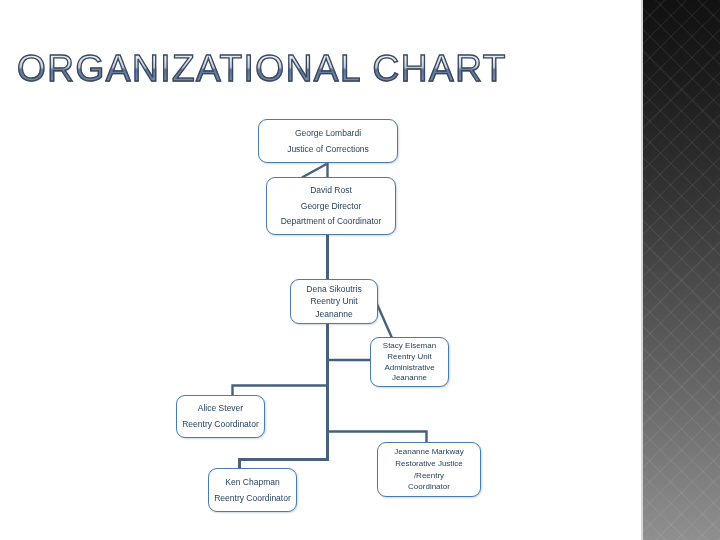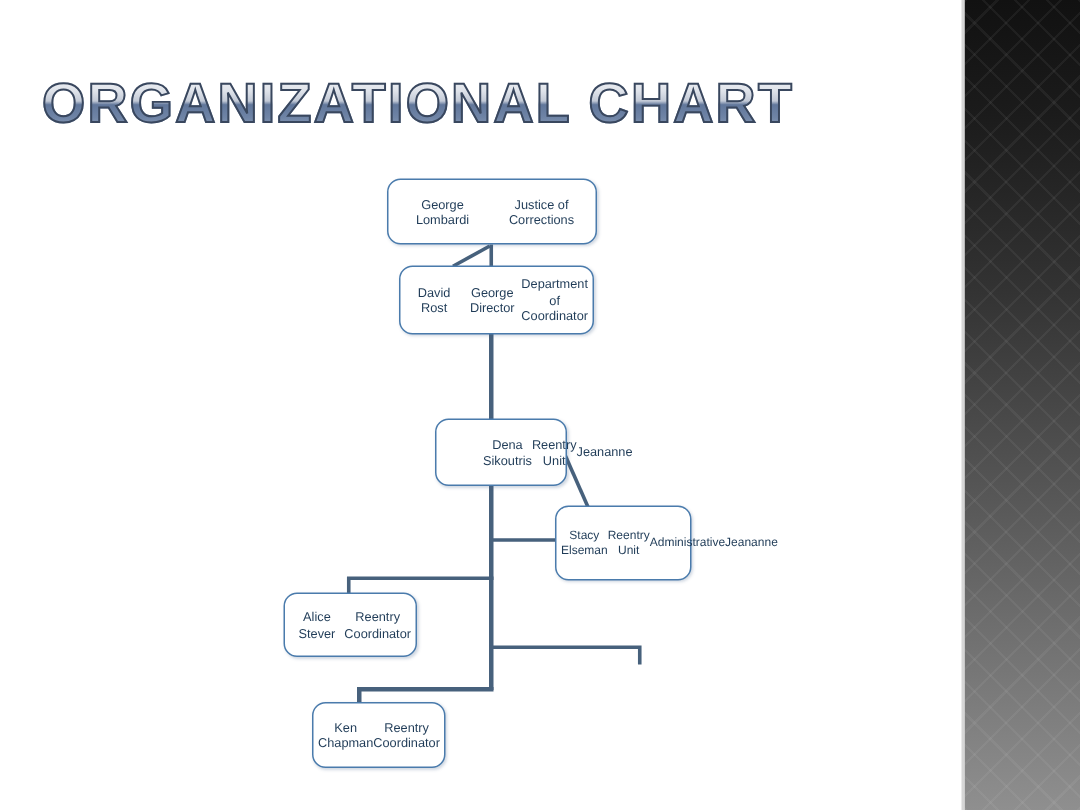--- a/index.html
+++ b/index.html
@@ -14,41 +14,41 @@
     position:relative;
     width:720px;height:540px;
     background:#ffffff;
     overflow:hidden;
     font-family:"Liberation Sans",sans-serif;
   }
   .slide{
     position:absolute;left:0;top:0;width:641px;height:540px;background:#ffffff;
   }
   .title{
-    position:absolute;left:28px;top:48px;
-    font-size:37px;font-weight:bold;letter-spacing:1.5px;
+    position:absolute;left:17px;top:48px;
+    font-size:37px;font-weight:normal;letter-spacing:1.5px;
     white-space:nowrap;
     background:linear-gradient(180deg,#f4f5f8 0%,#dfe3ea 30%,#c3cad7 46%,#61779b 52%,#6f84a6 72%,#9aa9c0 100%);
     -webkit-background-clip:text;background-clip:text;
     color:transparent;
     -webkit-text-stroke:1.3px var(--title-outline);
   }
   .connectors{
     position:absolute;left:0;top:0;width:641px;height:540px;
     pointer-events:none;
   }
   .conn{stroke:var(--connector);stroke-width:2.4;fill:none;}
   .conn.thick{stroke-width:3;}
   .node{
     position:absolute;
     background:#ffffff;
     border:1.6px solid var(--box-border);
     border-radius:9px;
     box-shadow:1px 1px 2px rgba(70,100,140,0.25);
-    display:flex;flex-direction:row;justify-content:space-evenly;align-items:center;
+    display:flex;flex-direction:column;justify-content:space-evenly;align-items:center;
     text-align:center;
     font-size:8.5px;line-height:1.22;
     color:var(--node-text);
     padding:2px 3px;
   }
   .node span{display:block;width:100%;}
   .sidebar{
     position:absolute;top:0;right:0;width:79px;height:540px;
     border-left:2px solid #d6d6d6;
     background-image:
@@ -74,44 +74,50 @@
     <path class="conn" d="M232.5,396 V385.5 H329"></path>
     <path class="conn" d="M326,431.5 H426.5 V443"></path>
     <path class="conn thick" d="M239.5,469 V459.5 H329"></path>
   </svg>
 
   <div class="node" style="left:258px;top:119px;width:140px;height:44px;">
     <span>George Lombardi</span>
     <span>Justice of Corrections</span>
   </div>
 
-  <div class="node" style="left:266px;top:177px;width:130px;height:46px;">
+  <div class="node" style="left:266px;top:177px;width:130px;height:58px;">
     <span>David Rost</span>
     <span>George Director</span>
     <span>Department of Coordinator</span>
   </div>
 
-  <div class="node" style="left:290px;top:279px;width:88px;height:45px;padding-left:31px;">
+  <div class="node" style="left:290px;top:279px;width:88px;height:45px;">
     <span>Dena Sikoutris</span>
     <span>Reentry Unit</span>
     <span>Jeananne</span>
   </div>
 
-  <div class="node" style="left:370px;top:337px;width:91px;height:50px;font-size:8px;">
+  <div class="node" style="left:370px;top:337px;width:79px;height:50px;font-size:8px;">
     <span>Stacy Elseman</span>
     <span>Reentry Unit</span>
     <span>Administrative</span>
     <span>Jeananne</span>
   </div>
 
-  <div class="node" style="left:189px;top:395px;width:89px;height:43px;">
+  <div class="node" style="left:176px;top:395px;width:89px;height:43px;">
     <span>Alice Stever</span>
     <span>Reentry Coordinator</span>
   </div>
 
+  <div class="node" style="left:377px;top:442px;width:104px;height:55px;font-size:8px;">
+    <span>Jeananne Markway</span>
+    <span>Restorative Justice</span>
+    <span>/Reentry</span>
+    <span>Coordinator</span>
+  </div>
 
   <div class="node" style="left:208px;top:468px;width:89px;height:44px;">
     <span>Ken Chapman</span>
     <span>Reentry Coordinator</span>
   </div>
 
 </div>
 
 <div class="sidebar"></div>
 

